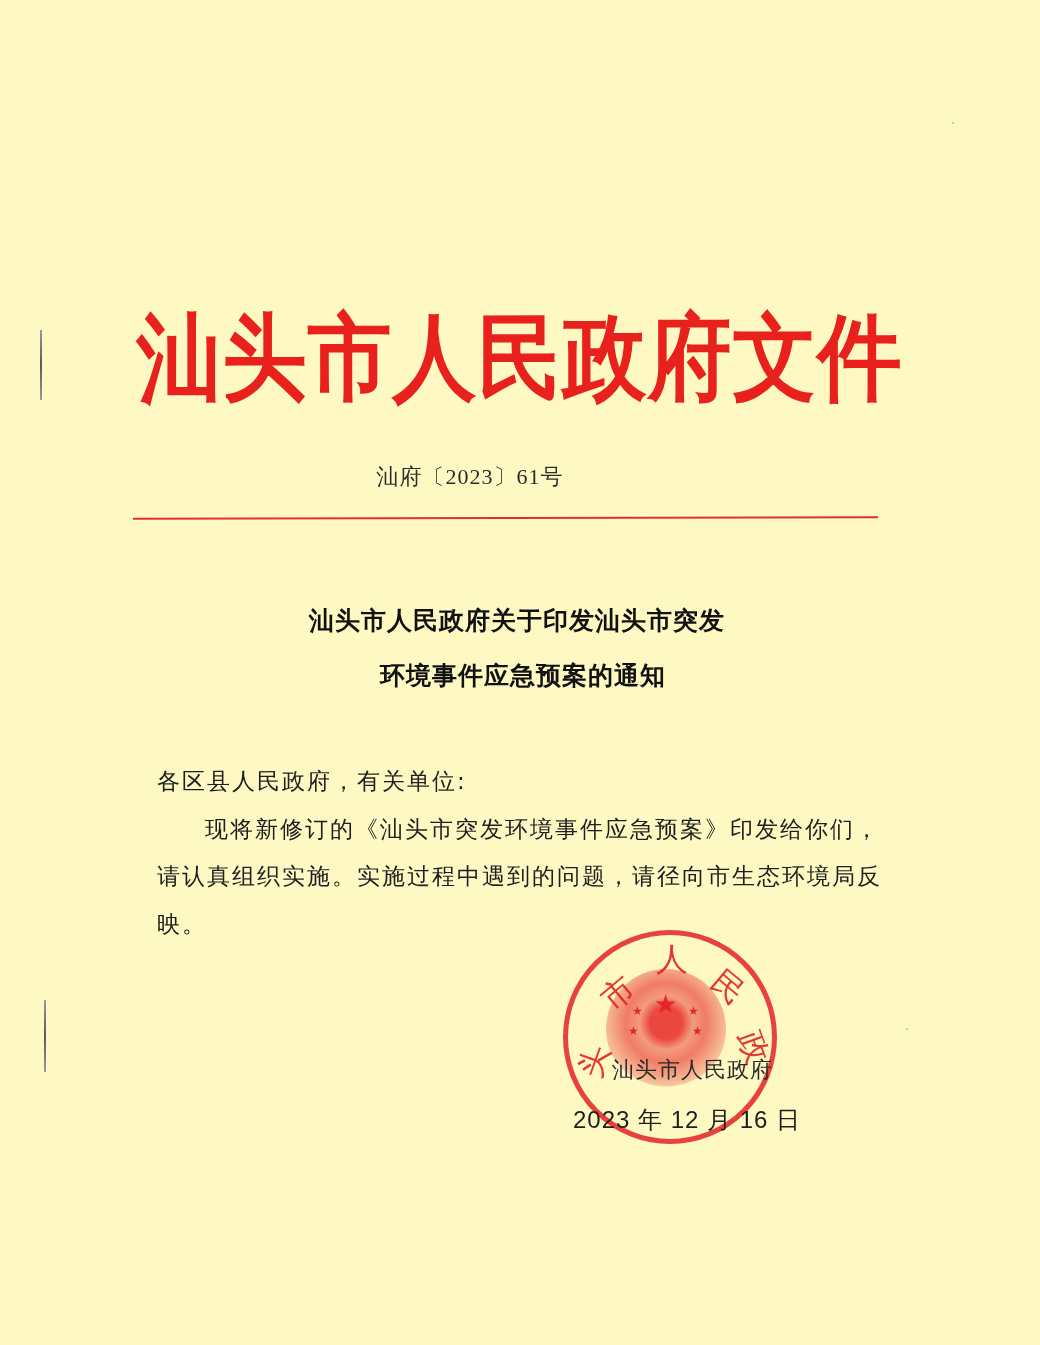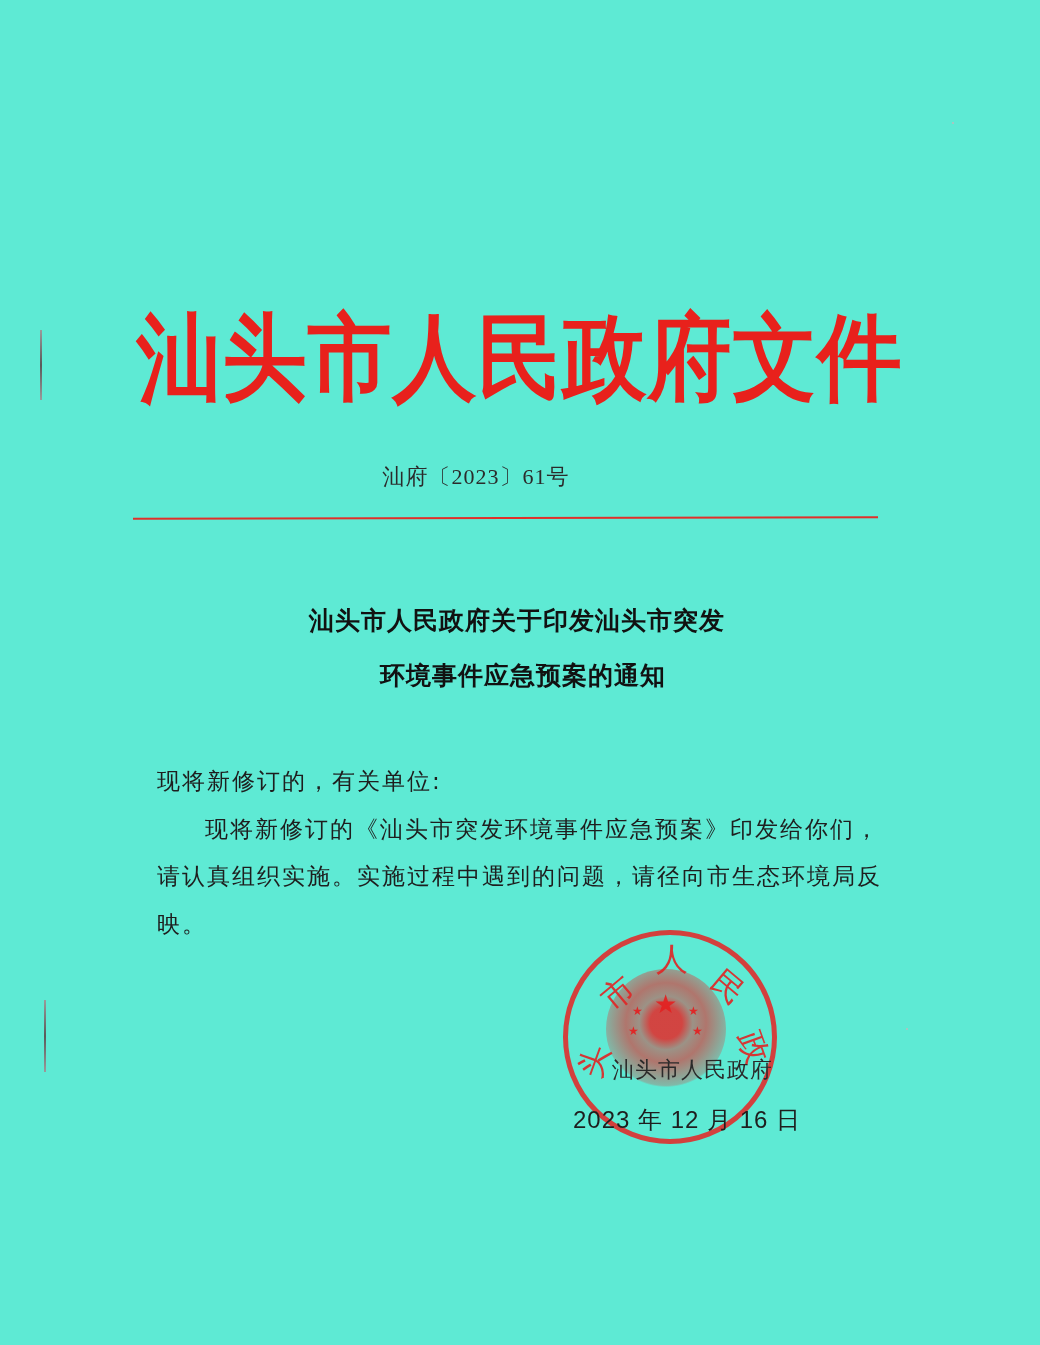--- a/index.html
+++ b/index.html
@@ -13,21 +13,21 @@
       position: relative;
       overflow: hidden;
       font-family: "DejaVu Serif", "Liberation Serif", serif;
       color: #1a1a1a;
     }
     .page {
       position: absolute;
       left: 0; top: 0;
       width: 1040px;
       height: 1345px;
-      background: #5eead4;
+      background: #fef9c3;
     }
     .binding-mark {
       position: absolute;
       width: 2px;
       background: linear-gradient(#9a9a9a, #5a5a5a, #9a9a9a);
     }
     .binding-mark.top { left: 40px; top: 330px; height: 70px; }
     .binding-mark.bottom { left: 44px; top: 1000px; height: 72px; }
 
     .doc-header {
@@ -40,21 +40,21 @@
       font-weight: bold;
       font-size: 84px;
       letter-spacing: 1px;
       color: #e8211c;
       line-height: 120px;
       transform: scaleY(1.12);
       transform-origin: top center;
     }
     .doc-number {
       position: absolute;
-      left: 10px;
+      left: 4px;
       top: 462px;
       width: 932px;
       text-align: center;
       font-family: "Liberation Serif", "DejaVu Serif", serif;
       font-size: 22px;
       color: #2b2b2b;
       letter-spacing: 1px;
     }
     .red-rule {
       position: absolute;
@@ -166,21 +166,21 @@
 
   <div class="doc-header">汕头市人民政府文件</div>
 
   <div class="doc-number">汕府〔2023〕61号</div>
 
   <div class="red-rule"></div>
 
   <div class="doc-title line1">汕头市人民政府关于印发汕头市突发</div>
   <div class="doc-title line2">环境事件应急预案的通知</div>
 
-  <div class="body-text salutation">现将新修订的，有关单位:</div>
+  <div class="body-text salutation">各区县人民政府，有关单位:</div>
   <div class="body-text para2">请认真组织实施。实施过程中遇到的问题，请径向市生态环境局反</div>
   <div class="body-text para1">现将新修订的《汕头市突发环境事件应急预案》印发给你们，</div>
   <div class="body-text para3">映。</div>
 
   <div class="seal">
     <div class="seal-emblem">
       <span class="star" style="left:48px; top:22px; font-size:26px;">★</span>
       <span class="star" style="left:26px; top:36px; font-size:12px;">★</span>
       <span class="star" style="left:82px; top:36px; font-size:12px;">★</span>
       <span class="star" style="left:22px; top:56px; font-size:12px;">★</span>

